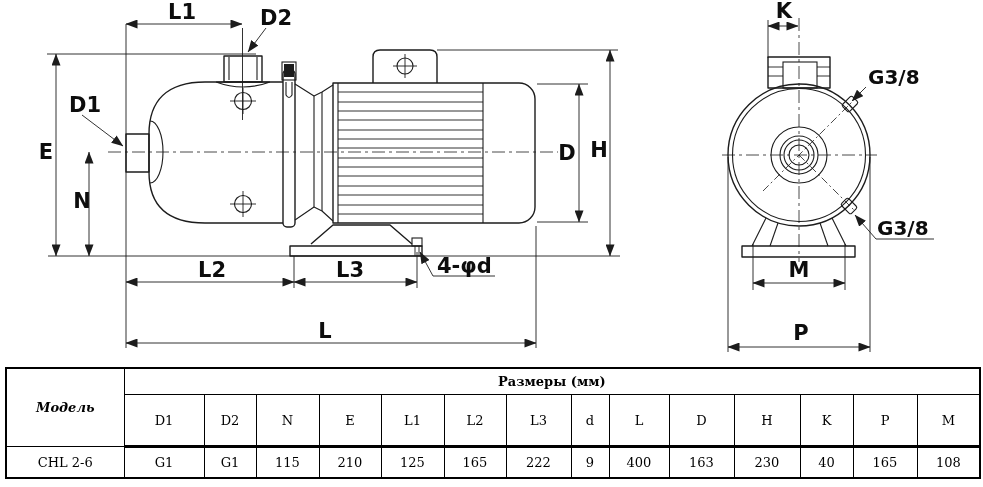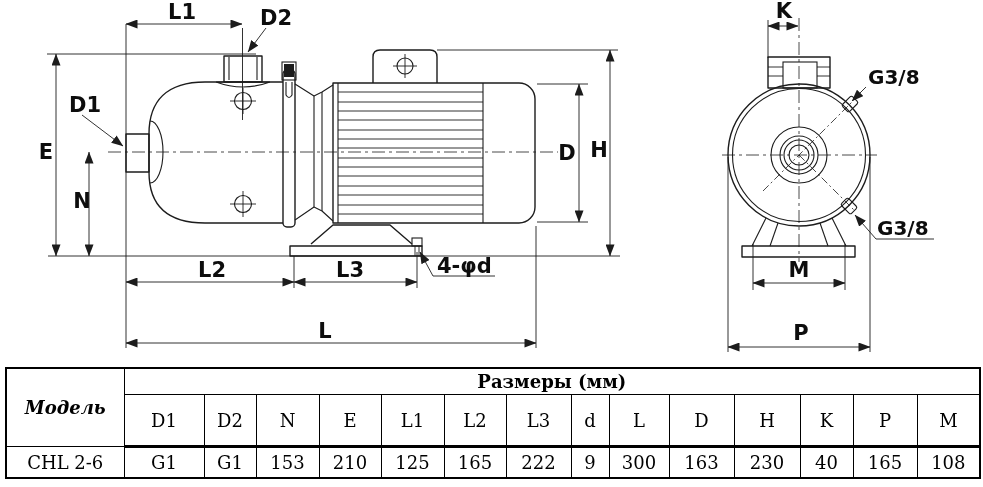--- a/index.html
+++ b/index.html
@@ -13,21 +13,21 @@
   .cl{fill:none;stroke:#1c1c1c;stroke-width:0.8;stroke-dasharray:13 4 3 4;}
   .dash{fill:none;stroke:#1c1c1c;stroke-width:0.8;stroke-dasharray:8 3 2 3;}
   .fill{fill:#1c1c1c;stroke:none;}
   text.lbl{font-family:"DejaVu Sans","Liberation Sans",sans-serif;font-weight:bold;font-size:21px;fill:#0d0d0d;}
   text.lbl2{font-family:"DejaVu Sans","Liberation Sans",sans-serif;font-weight:bold;font-size:20px;fill:#0d0d0d;}
   .mid{text-anchor:middle;}
 
   .table-wrap{position:absolute;left:5px;top:367px;width:974px;}
   table.dims{width:100%;border-collapse:collapse;table-layout:fixed;background:#fff;
              font-family:"DejaVu Serif","Liberation Serif",serif;color:#000;border:2px solid #000;}
-  table.dims td{border:1px solid #000;text-align:center;vertical-align:middle;padding:0;font-size:18px;}
+  table.dims td{border:1px solid #000;text-align:center;vertical-align:middle;padding:0;font-size:13px;}
   tr.r1 td{height:25px;}
   tr.r2 td{height:50px;border-bottom:3px solid #000;}
   tr.r3 td{height:29px;}
   td.model-h{font-weight:bold;border-right:3px solid #000;font-size:20px;font-style:italic;}
   td.model-v{border-right:3px solid #000;margin-left:16px;}
   td.dims-h{font-weight:bold;font-size:20px;}
 </style>
 </head>
 <body>
 
@@ -225,27 +225,27 @@
         <td>D</td>
         <td>H</td>
         <td>K</td>
         <td>P</td>
         <td>M</td>
       </tr>
       <tr class="r3">
         <td class="model-v">CHL 2-6</td>
         <td>G1</td>
         <td>G1</td>
-        <td>153</td>
+        <td>115</td>
         <td>210</td>
         <td>125</td>
         <td>165</td>
         <td>222</td>
         <td>9</td>
-        <td>300</td>
+        <td>400</td>
         <td>163</td>
         <td>230</td>
         <td>40</td>
         <td>165</td>
         <td>108</td>
       </tr>
     </tbody>
   </table>
 </div>
 

